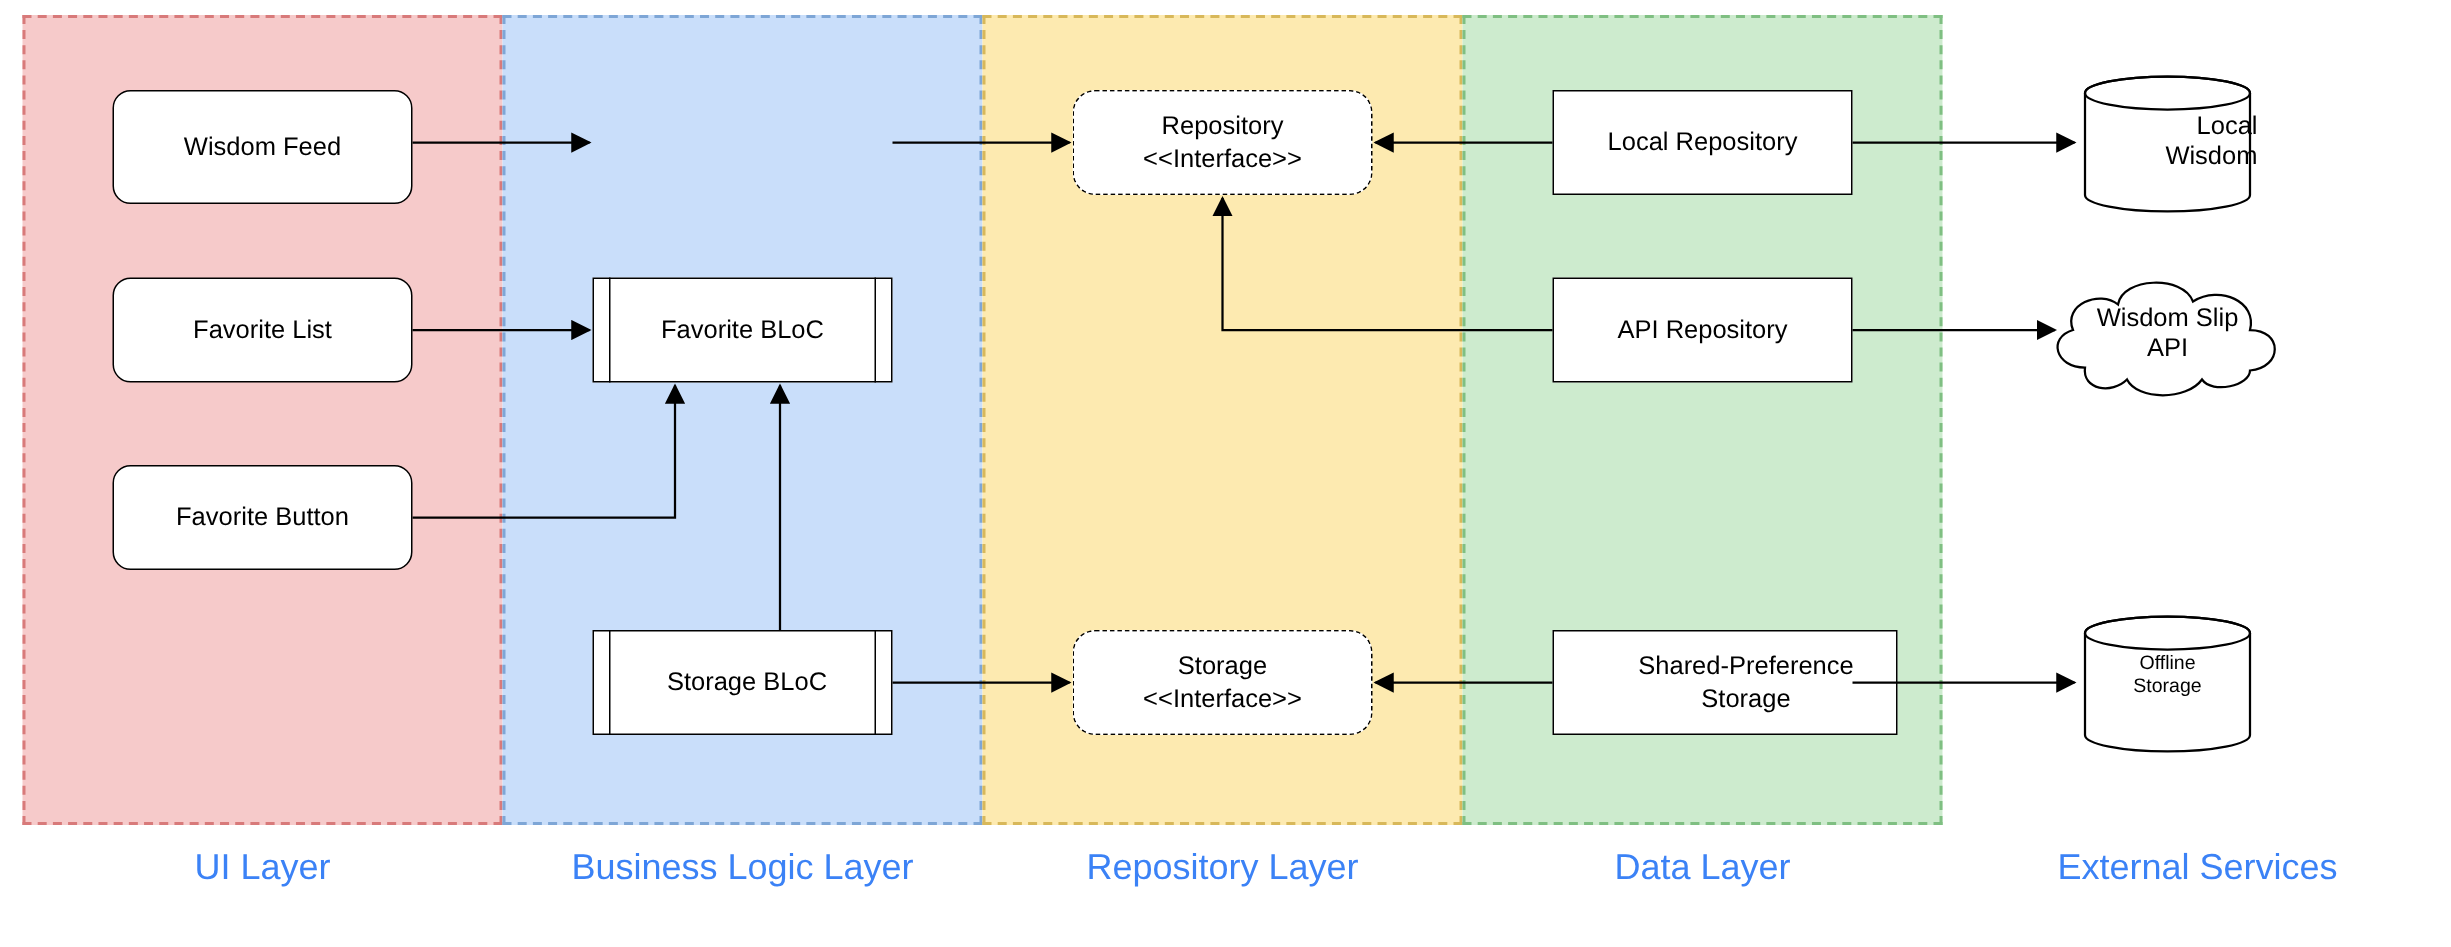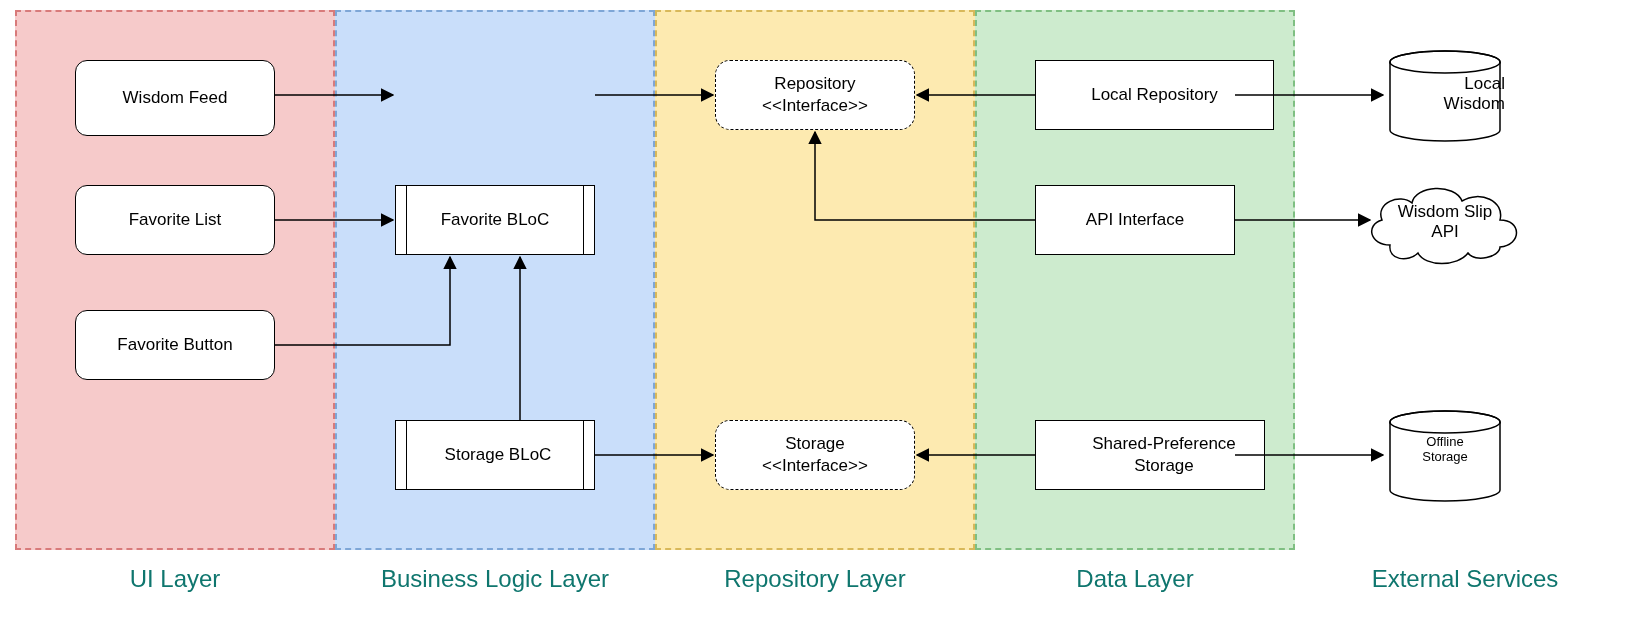--- a/index.html
+++ b/index.html
@@ -14,21 +14,21 @@
     height: 631px;
   }
   .layer {
     position: absolute;
     border: 2px dashed;
     box-sizing: border-box;
   }
   .layer-label {
     position: absolute;
     font-size: 24px;
-    color: #0f766e;
+    color: #3b82f6;
     text-align: center;
   }
   .node {
     position: absolute;
     background: #ffffff;
     border: 1.5px solid #000;
     box-sizing: border-box;
     display: flex;
     align-items: center;
     justify-content: center;
@@ -83,22 +83,22 @@
 
   <div class="node dashed" style="left:715px; top:60px;  width:200px; height:70px;">
     <span style="white-space:pre-line;">Repository
 &lt;&lt;Interface&gt;&gt;</span>
   </div>
   <div class="node dashed" style="left:715px; top:420px; width:200px; height:70px;">
     <span style="white-space:pre-line;">Storage
 &lt;&lt;Interface&gt;&gt;</span>
   </div>
 
-  <div class="node" style="left:1035px; top:60px;  width:239px; height:70px;">Local Repository</div>
-  <div class="node" style="left:1035px; top:185px; width:200px; height:70px;">API Interface</div>
+  <div class="node" style="left:1035px; top:60px;  width:200px; height:70px;">Local Repository</div>
+  <div class="node" style="left:1035px; top:185px; width:200px; height:70px;">API Repository</div>
   <div class="node" style="left:1035px; top:420px; width:230px; height:70px;padding-left:32px;">
     <span style="white-space:pre-line;">Shared-Preference Storage</span>
   </div>
 
   <svg style="position:absolute; left:1385px; top:50px; width:120px; height:95px;">
     <ellipse cx="60" cy="12" rx="55" ry="11" fill="#fff" stroke="#000" stroke-width="1.5"></ellipse>
     <path d="M5 12 V80 A55 11 0 0 0 115 80 V12" fill="#fff" stroke="#000" stroke-width="1.5"></path>
     <ellipse cx="60" cy="12" rx="55" ry="11" fill="none" stroke="#000" stroke-width="1.5"></ellipse>
   </svg>
   <div style="position:absolute; left:1385px; top:74px; width:120px; text-align:right; font-size:17px; white-space:pre-line;">Local

